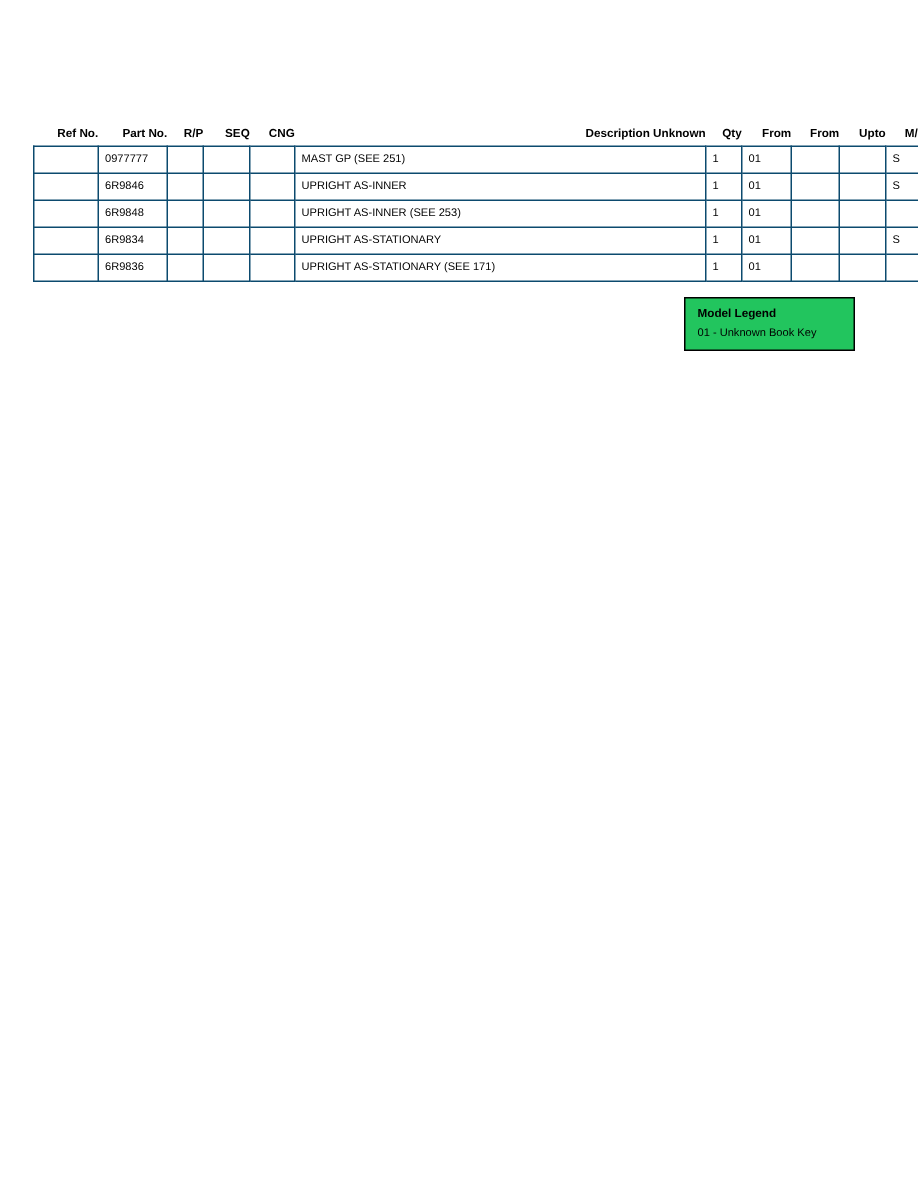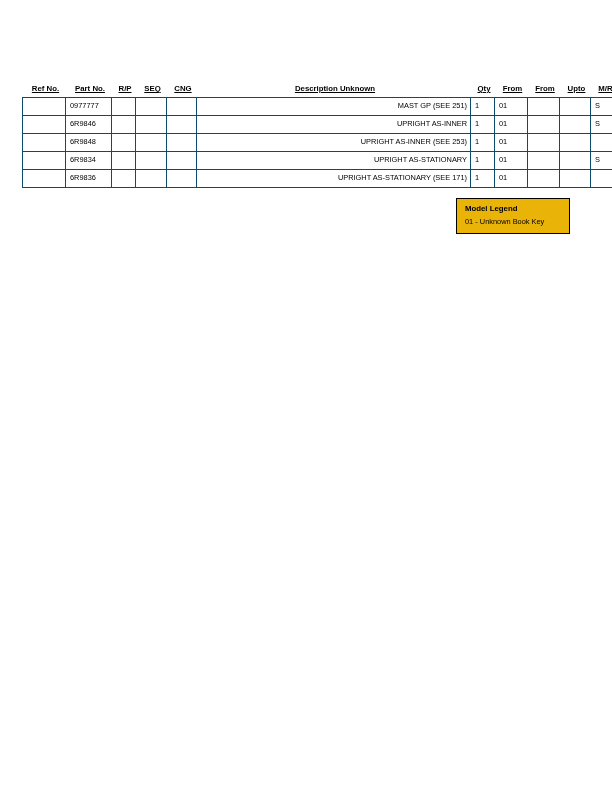--- a/index.html
+++ b/index.html
@@ -49,57 +49,56 @@
     width: 562px;
   }
   table.parts {
     border-collapse: collapse;
     width: 562px;
     table-layout: fixed;
   }
   table.parts thead th {
     font-size: 7.8px;
     font-weight: bold;
-    text-align: center;
+    text-align: right;
     padding: 0 0 4px 3px;
     border: none;
     vertical-align: bottom;
     white-space: nowrap;
-    text-decoration: underline;
   }
   table.parts tbody td {
     border: 1px solid #0c4a6e;
     font-size: 7.4px;
     padding: 3px 3px 3px 4px;
     vertical-align: top;
     height: 11px;
     line-height: 10.5px;
   }
   .col-ref    { width: 40px; }
   .col-part   { width: 43px; }
   .col-rp     { width: 21px; }
   .col-seq    { width: 28px; }
   .col-cng    { width: 27px; }
-  .col-desc   { width: 271px; text-align: right; }
+  .col-desc   { width: 271px; }
   .col-qty    { width: 21px; }
   .col-model  { width: 30px; }
   .col-from   { width: 29px; }
   .col-upto   { width: 28px; }
   .col-mr     { width: 24px; }
 
   th.col-desc { padding-left: 5px; }
   th.col-qty, th.col-model, th.col-from, th.col-upto, th.col-mr { padding-left: 3px; }
 
   .legend {
     position: absolute;
     left: 456px;
     top: 198px;
     width: 114px;
     border: 1px solid #000000;
-    background: #eab308;
+    background: #22c55e;
     padding: 5px 7px 6px 8px;
     box-sizing: border-box;
   }
   .legend-title {
     font-size: 7.8px;
     font-weight: bold;
     margin-bottom: 4px;
   }
   .legend-item {
     font-size: 7.4px;

